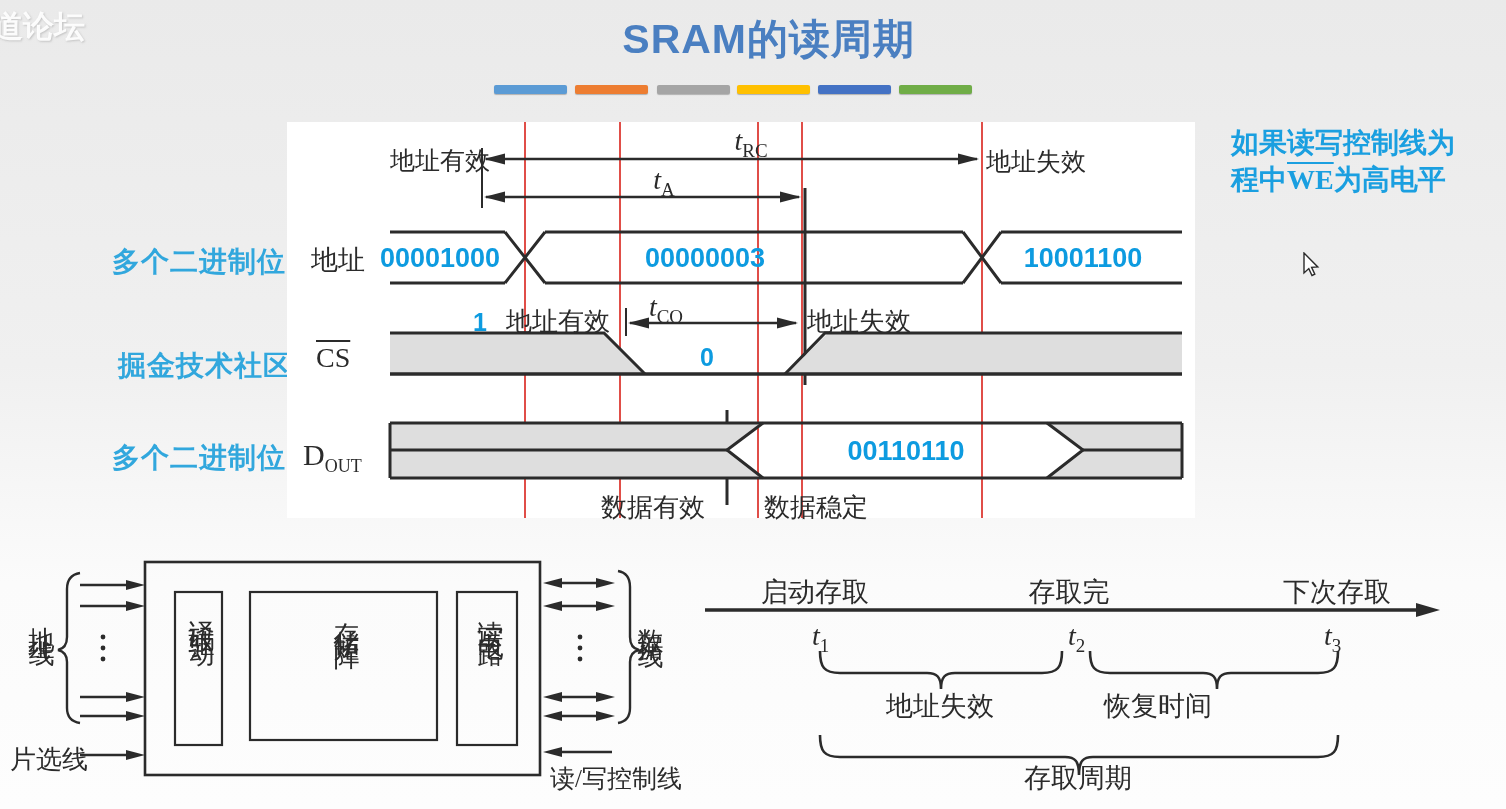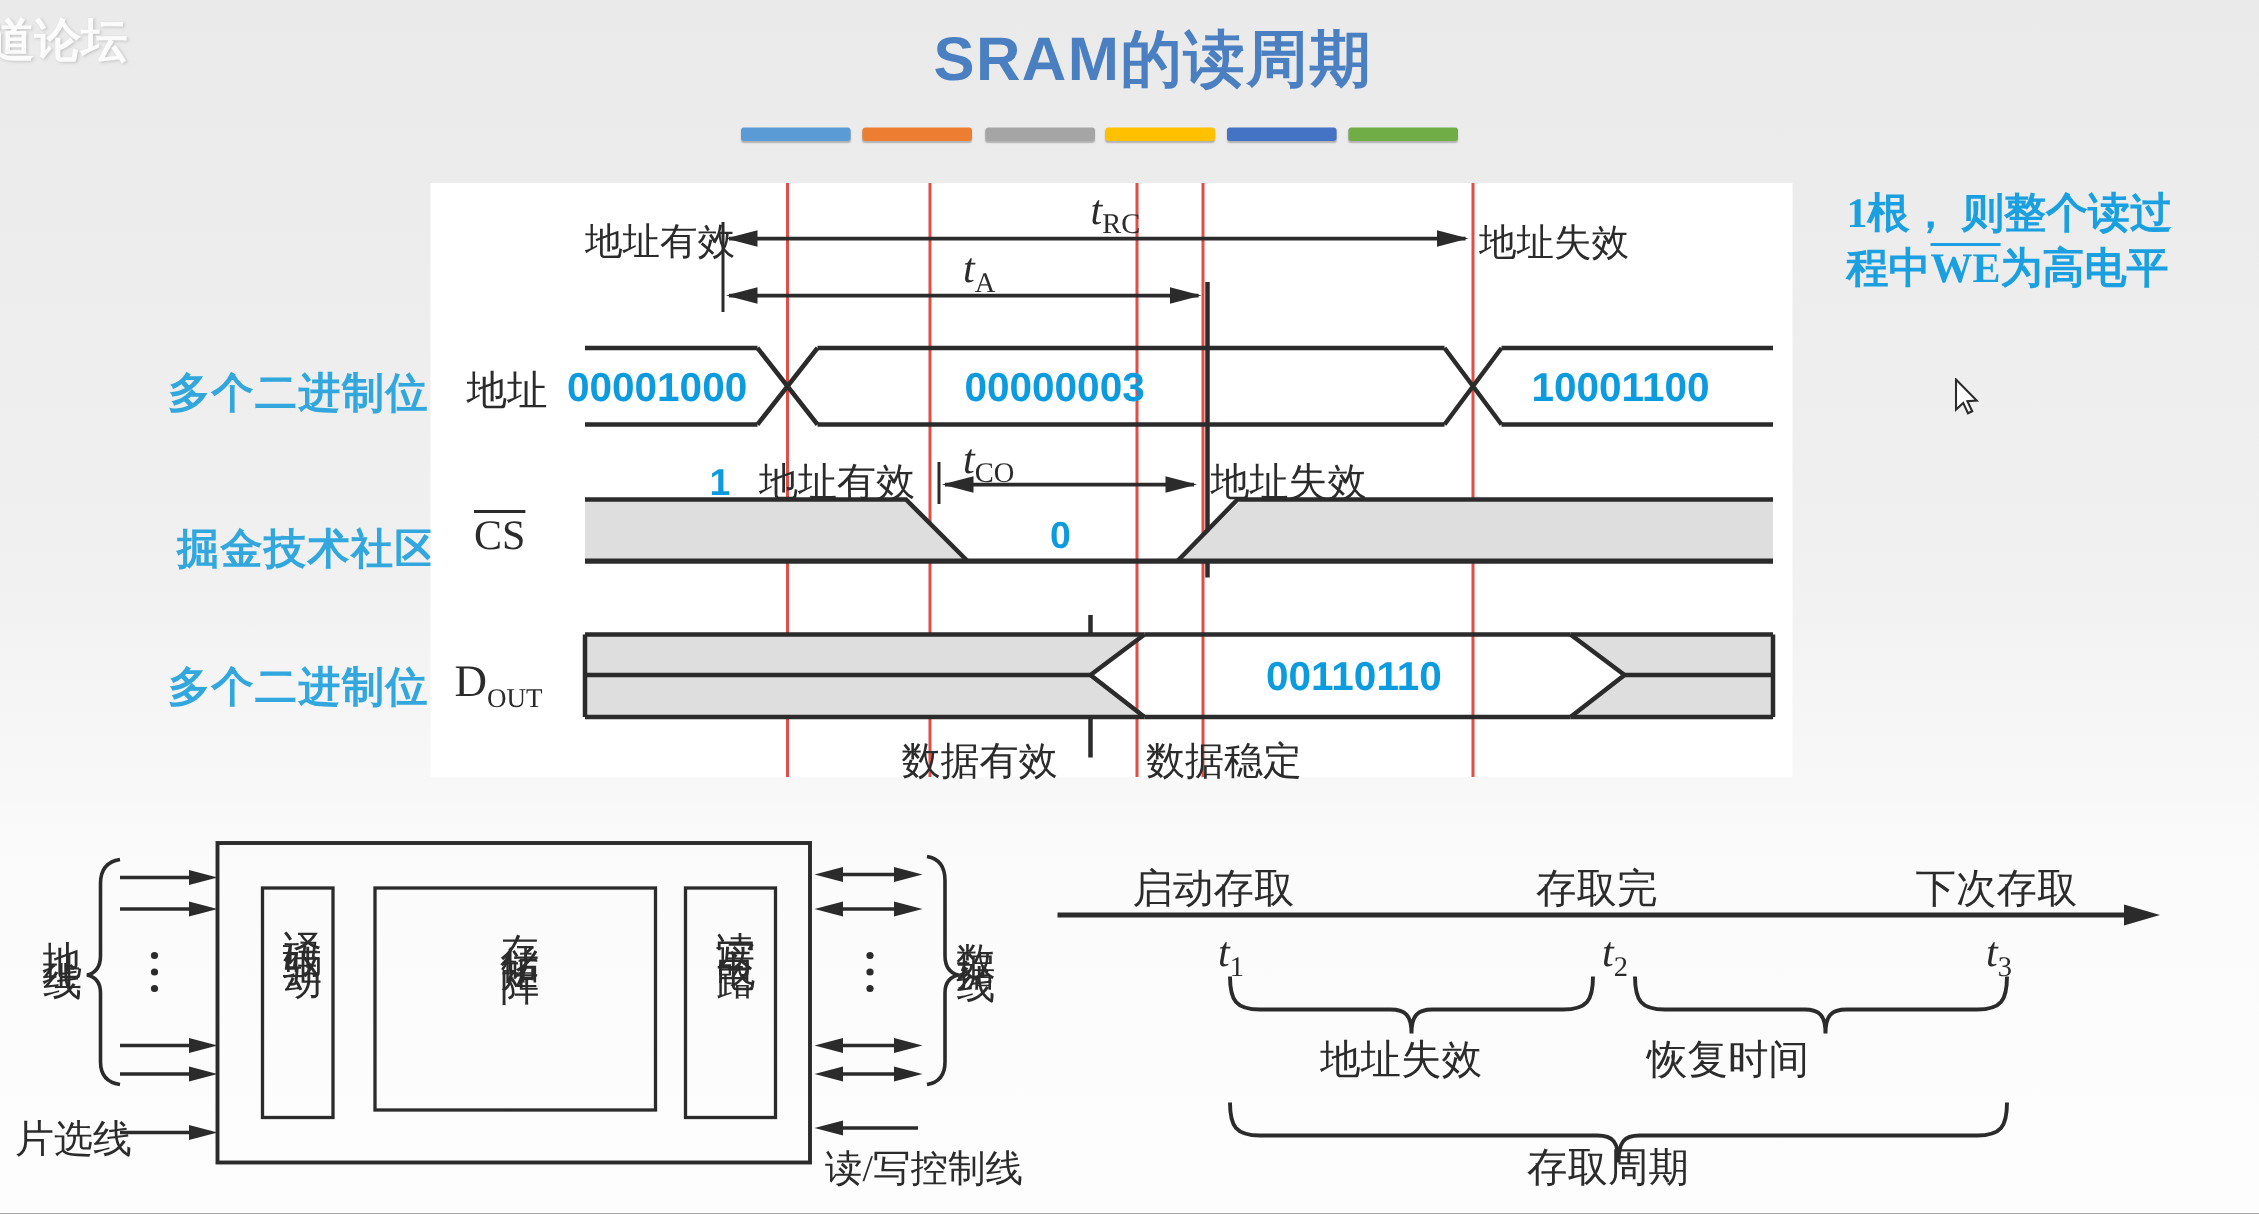--- a/index.html
+++ b/index.html
@@ -1,20 +1,20 @@
 <!DOCTYPE html>
 <html><head>
 <meta charset="utf-8">
 <style>
   html,body{margin:0;padding:0;background:#888;}
   .stage{position:relative;width:1506px;height:809px;overflow:hidden;
     background:linear-gradient(180deg,#eaeaea 0%,#f0f0f0 45%,#fbfbfb 72%,#fdfdfd 100%);
     font-family:"Liberation Serif",serif;color:#2b2b2b;}
   .abs{position:absolute;}
-  .ctr{}
+  .ctr{text-align:center;}
   
   .title{left:555px;top:12px;width:360px;text-align:right;
     font-family:"Liberation Sans",sans-serif;font-weight:bold;font-size:41px;color:#4a7fc1;letter-spacing:1px;}
   .bar{top:85px;width:73px;height:9px;border-radius:2px;box-shadow:0 1px 1px rgba(0,0,0,.25);}
   
   .wm-top{left:-8px;top:6px;font-size:31px;font-weight:bold;color:rgba(255,255,255,.92);
     text-shadow:1px 1px 2px rgba(170,170,170,.6);font-family:"Liberation Sans",sans-serif;}
   .wm-bottom{left:928px;top:750px;width:575px;font-size:31px;color:#efefef;letter-spacing:1px;
     font-family:"Liberation Sans",sans-serif;
     text-shadow:2px 3px 3px rgba(95,95,95,.95), -1px -1px 1px rgba(160,160,160,.5);}
@@ -137,21 +137,21 @@
     <div class="pl blue" style="left:413px;top:221px">0</div>
     <div class="pl" style="left:29px;top:220px;font-size:28px"><span class="ov">CS</span></div>
 
     <div class="pl" style="left:16px;top:316px;font-size:30px"><span>D</span><sub style="font-size:18px">OUT</sub></div>
     <div class="pl blue ctr" style="left:557px;top:314px;width:124px;font-size:27px">00110110</div>
     <div class="pl" style="left:314px;top:368px;font-size:26px">数据有效</div>
     <div class="pl" style="left:477px;top:368px;font-size:26px">数据稳定</div>
   </div>
 
   <div class="abs note">
-    <div>1根， 则整个读过</div>
+    <div>如果读写控制线为</div>
     <div><span>程中</span><span class="ov">WE</span><span>为高电平</span></div>
   </div>
 
   <svg class="abs" style="left:1303px;top:252px" width="18" height="26" viewBox="0 0 18 26">
     <path d="M1,1 L1,21 L5.8,16.6 L9,23.5 L11.8,22.2 L8.6,15.4 L14.8,15 Z" fill="#ffffff" stroke="#2b2b2b" stroke-width="1.4"></path>
   </svg>
 
   <svg class="abs" style="left:0;top:545px" width="700" height="264" viewBox="0 0 700 264">
     <g stroke="#2b2b2b" stroke-width="2.6" fill="none">
       <rect x="145" y="17" width="395" height="213"></rect>

